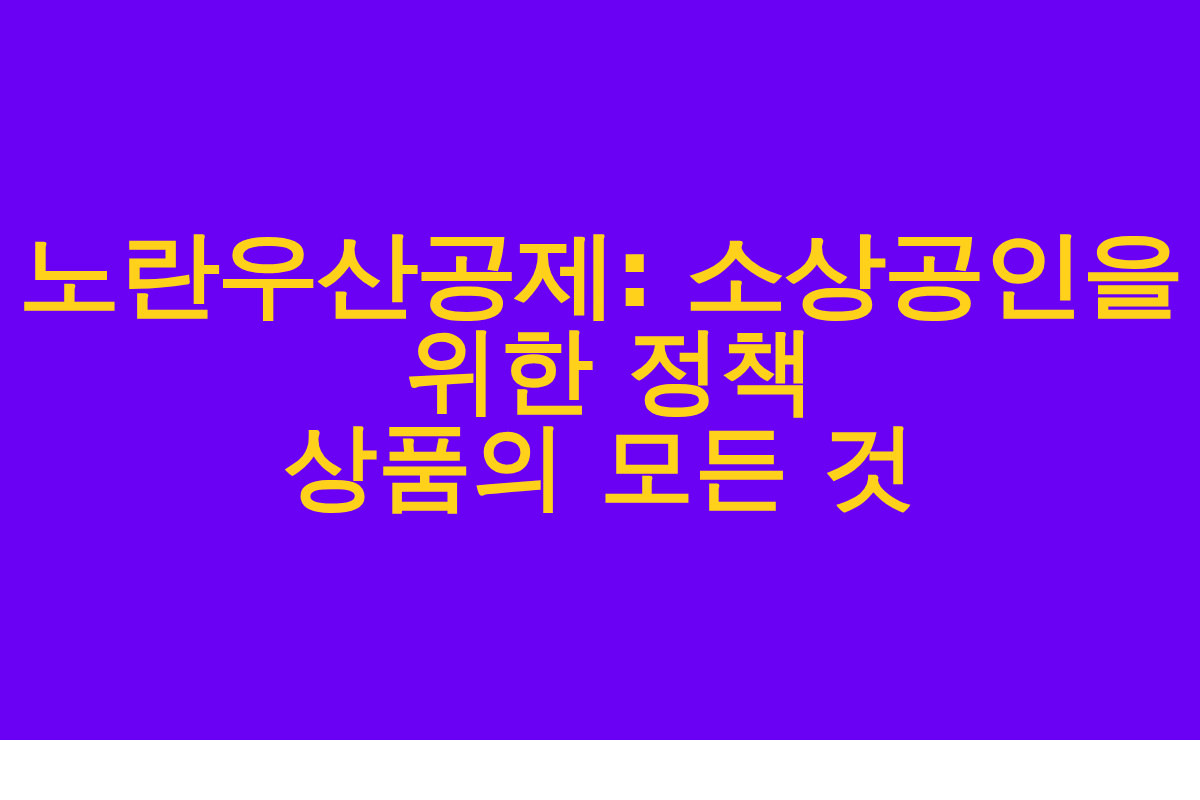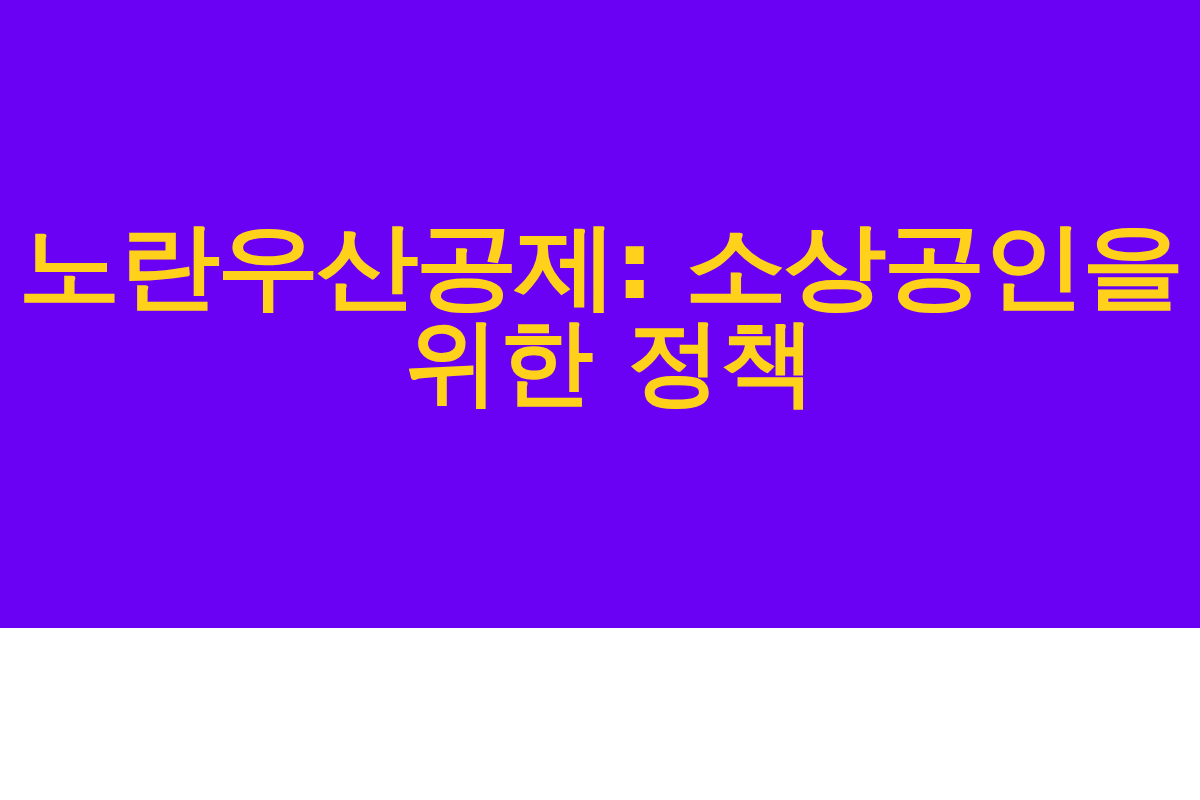--- a/index.html
+++ b/index.html
@@ -62,20 +62,21 @@
   }
 
   .hl-line.line-3 {
     font-size: 94px;
     letter-spacing: 0.005em;
   }
 </style>
 </head>
 <body>
 
-<div id="canvas" style="background: rgb(106, 0, 244); width: 1200px; height: 628px;">
+<div id="canvas" style="background: rgb(106, 0, 244); width: 1200px; height: 740px;">
 
   <div id="headline" style="text-align: center;">
     <span class="hl-line line-1" style="color: rgb(255, 209, 26); transform: scaleX(1.0893);">노란우산공제: 소상공인을</span>
     <span class="hl-line line-2" style="color: rgb(255, 209, 26); margin-left: 21px;">위한 정책</span>
+    <span class="hl-line line-3" style="color: rgb(255, 209, 26);">상품의 모든 것</span>
   </div>
 
 </div>
 
 </body></html>

